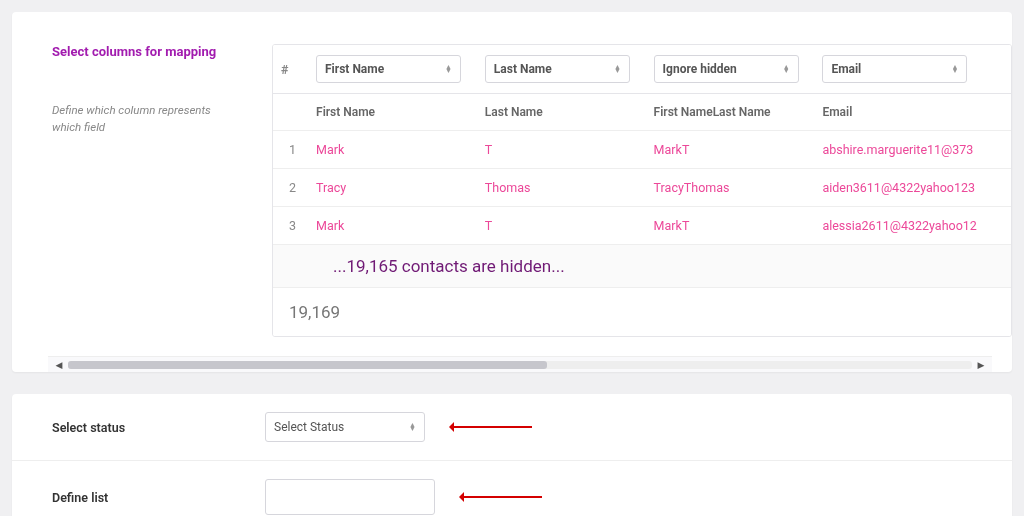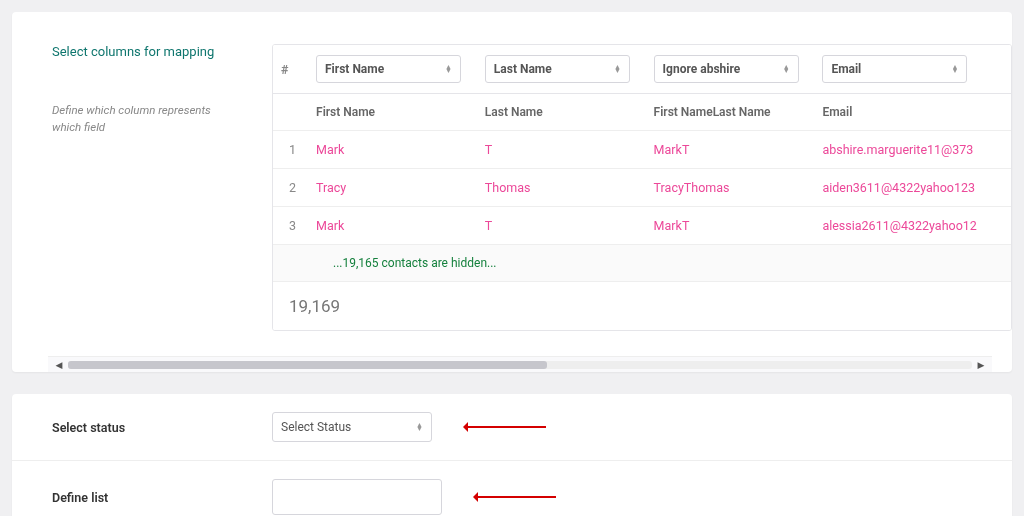--- a/index.html
+++ b/index.html
@@ -23,23 +23,23 @@
       position: relative;
     }
     .card-inner {
       display: flex;
       gap: 30px;
       padding: 32px 0 0 40px;
     }
     .left-col { width: 190px; flex-shrink: 0; }
     .right-col { flex: 1; min-width: 0; }
     .section-title {
-      font-weight: 400;
+      font-weight: 700;
       font-size: 13px;
-      color: #0f766e;
+      color: #a21caf;
       margin-bottom: 6px;
     }
     .section-sub {
       font-size: 11.5px;
       font-style: italic;
       color: #888;
       line-height: 1.5;
       margin-top: 43px;
     }
     .table-wrap {
@@ -88,22 +88,22 @@
       width: 145px;
       cursor: pointer;
     }
     .col-select .caret { display: inline-flex; flex-direction: column; line-height: 4px; font-size: 7px; color: #999; }
     .c1 { width: 170px; }
     .c2 { width: 170px; }
     .c3 { width: 170px; }
     .c4 { width: 200px; }
     .hidden-row td {
       background: #fafafa;
-      color: #15803d;
-      font-size: 12px;
+      color: #701a75;
+      font-size: 17px;
       padding-left: 60px;
     }
     .total-row td {
       background: #fff;
       color: #777;
       font-size: 17px;
       padding: 14px 16px;
       border-bottom: none;
     }
     .scrollbar-fake {
@@ -122,21 +122,21 @@
 
     .lower {
       background: #fff;
       margin-top: 22px;
       border-radius: 4px;
       box-shadow: 0 1px 2px rgba(0,0,0,0.05);
     }
     .form-row {
       display: flex;
       align-items: center;
-      gap: 30px;
+      gap: 23px;
       padding: 18px 40px;
       border-bottom: 1px solid #eee;
     }
     .form-row:last-child { border-bottom: none; }
     .form-label {
       width: 190px;
       font-weight: 600;
       font-size: 12.5px;
       color: #333;
     }
@@ -192,21 +192,21 @@
                 </span>
               </th>
               <th class="c2">
                 <span class="col-select">
                   <span>Last Name</span>
                   <span class="caret">▲<br>▼</span>
                 </span>
               </th>
               <th class="c3">
                 <span class="col-select">
-                  <span>Ignore abshire</span>
+                  <span>Ignore hidden</span>
                   <span class="caret">▲<br>▼</span>
                 </span>
               </th>
               <th class="c4">
                 <span class="col-select">
                   <span>Email</span>
                   <span class="caret">▲<br>▼</span>
                 </span>
               </th>
             </tr>

